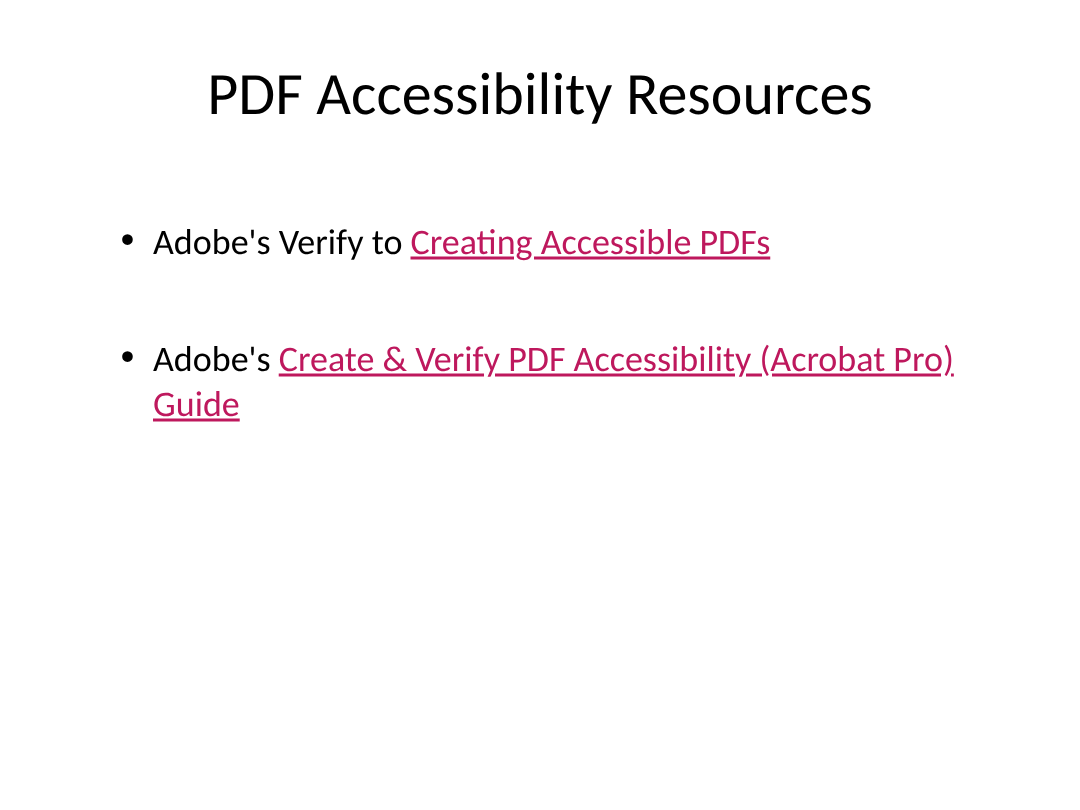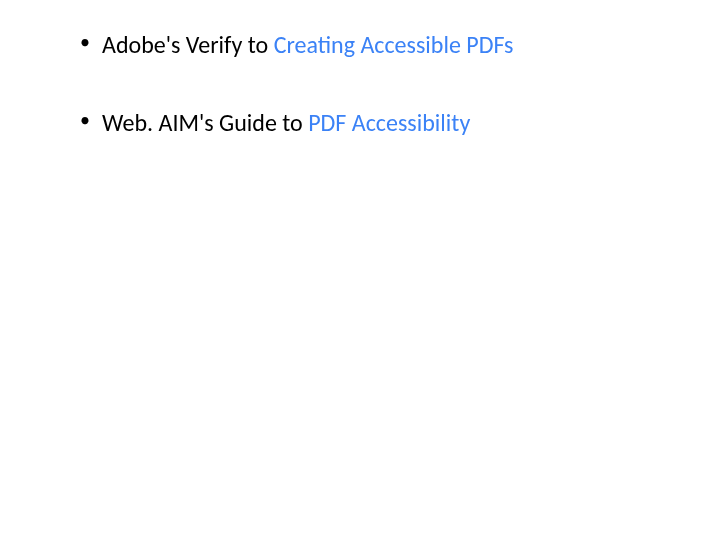--- a/index.html
+++ b/index.html
@@ -38,30 +38,32 @@
     padding-left: 22px;
   }
   li::before {
     content: "•";
     position: absolute;
     left: 0;
     top: 0;
     font-size: 20px;
   }
   .link {
-    color: #3b82f6;
+    text-decoration: underline;
+    color: #be185d;
   }
 </style>
 </head>
 <body>
 
 <div class="slide">
+  <h1 class="title">PDF Accessibility Resources</h1>
   <div class="content">
     <ul>
       <li>
         <span>Adobe's Verify to </span><span class="link">Creating Accessible PDFs</span><span></span>
       </li>
       <li>
-        <span>Web. AIM's Guide to </span><span class="link">PDF Accessibility</span><span></span>
+        <span>Adobe's </span><span class="link">Create &amp; Verify PDF Accessibility (Acrobat Pro) Guide</span><span></span>
       </li>
     </ul>
   </div>
 </div>
 
 </body></html>

